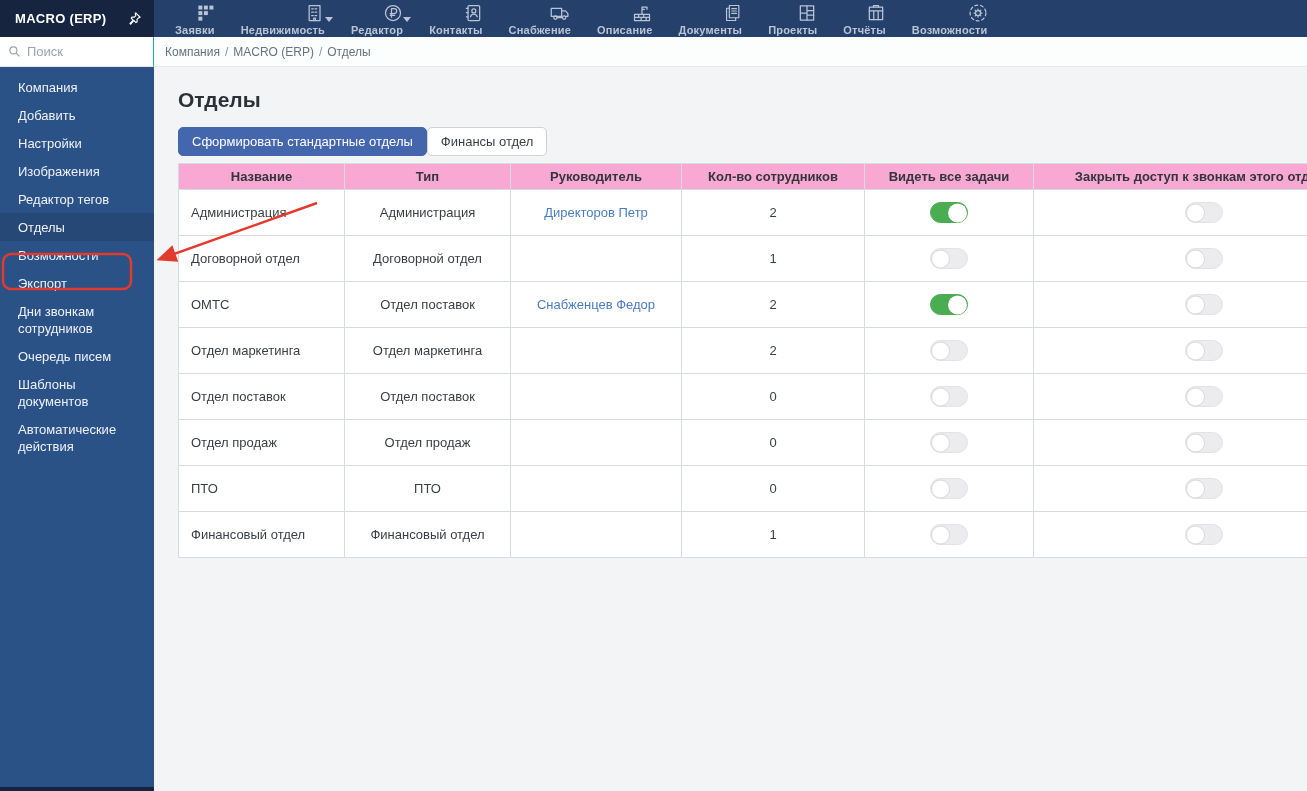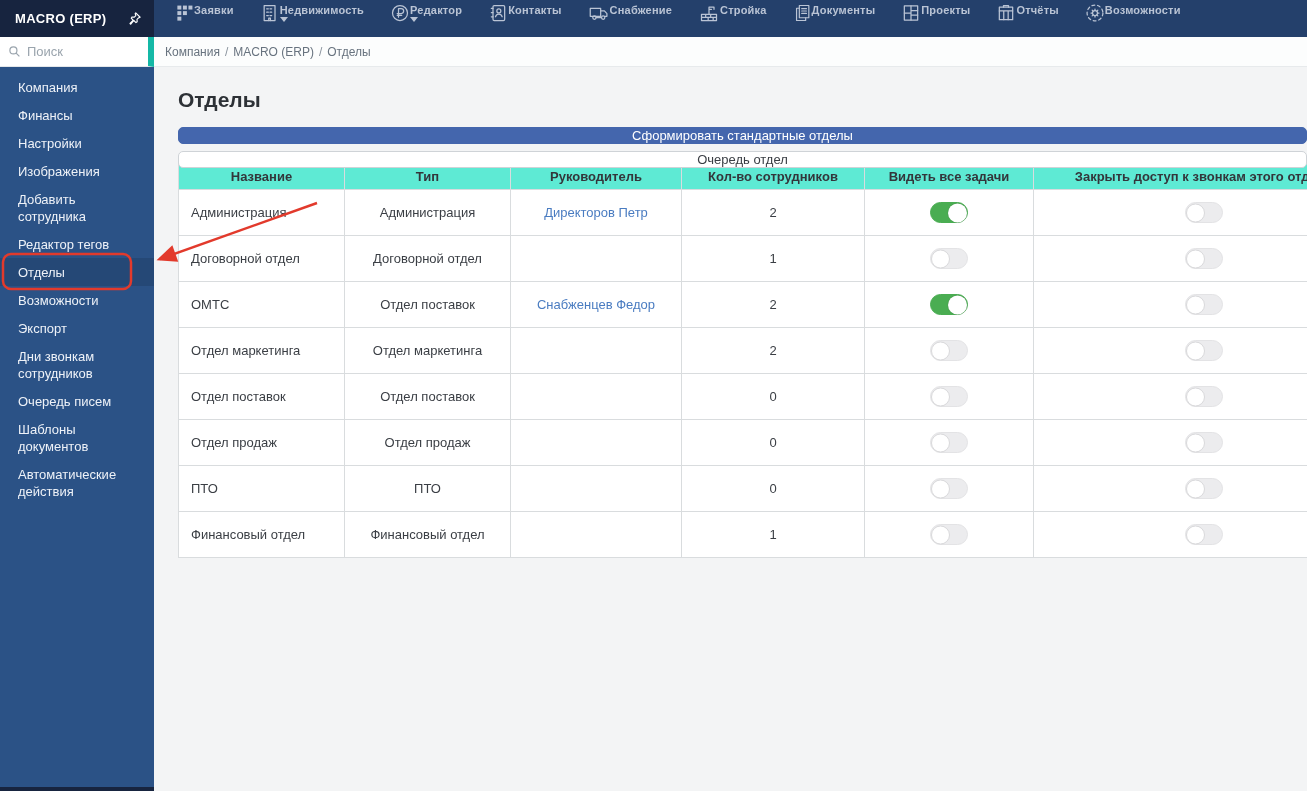--- a/index.html
+++ b/index.html
@@ -18,35 +18,35 @@
     padding:0 12px 0 15px; z-index:5;
   }
   .brand-title { color:#fff; font-size:13px; font-weight:bold; letter-spacing:.3px; }
   .brand .pin { color:#fff; display:flex; }
   .top-nav {
     position:absolute; left:154px; top:0; right:0; height:37px;
     background:var(--topnav-blue,#24406b);
     display:flex; align-items:stretch; padding-left:8px;
   }
   .nav-item {
-    display:flex; flex-direction:row; align-items:flex-start; justify-content:flex-start;
+    display:flex; flex-direction:column; align-items:flex-end; justify-content:flex-start;
     padding:3px 13px 0 13px; cursor:pointer; color:#bac4d5; position:relative;
   }
   .nav-item .nicon { height:20px; display:flex; align-items:center; position:relative; }
   .nav-item .nicon svg { display:block; }
   .nav-item .caret {
     position:absolute; right:-8px; bottom:1px; width:0; height:0;
     border-left:4px solid transparent; border-right:4px solid transparent;
     border-top:5px solid #bac4d5;
   }
   .nav-item .nlabel { font-size:11px; font-weight:bold; margin-top:1px; white-space:nowrap; letter-spacing:.2px; }
   
   .search-box {
     position:absolute; left:0; top:37px; width:154px; height:30px; background:#fff;
-    border-bottom:1px solid #e4e7ea; border-right:6px solid #14b8a6;
+    border-bottom:1px solid #e4e7ea; border-right:1px solid #14b8a6;
     display:flex; align-items:center; padding:0 8px; z-index:4;
   }
   .search-box svg { flex:none; margin-right:6px; }
   .search-box input {
     border:none; outline:none; width:100%; font-size:13px;
     font-family:"Liberation Sans", sans-serif; color:#4b545d; background:transparent;
   }
   .search-box input::placeholder { color:#9aa4ad; }
   .breadcrumb {
     position:absolute; left:154px; top:37px; right:0; height:30px; background:#fcfdfd;
@@ -70,32 +70,32 @@
     background:var(--brand-navy,#17243f);
   }
   
   .main {
     position:absolute; left:154px; top:67px; right:0; bottom:0;
     background:#f3f4f5; overflow:hidden;
   }
   .page-title {
     margin:21px 0 0 24px; font-size:21px; font-weight:bold; color:#2d3136;
   }
-  .actions { margin:15px 0 0 24px; display:flex; gap:7px; height:29px;flex-direction:column; }
+  .actions { margin:15px 0 0 24px; display:flex; height:29px; }
   .btn { font-family:"Liberation Sans", sans-serif; font-size:13px; border-radius:5px; padding:0 13px; cursor:pointer; }
   .btn-primary { background:var(--primary-button,#4466ad); color:#fff; border:1px solid var(--primary-button,#4466ad); }
   .btn-secondary { background:#fff; color:#3a3e44; border:1px solid #cfd3d7; }
   
   table.depts {
     margin:7px 0 0 24px; border-collapse:collapse; background:#fff;
     table-layout:fixed; width:1195px; font-size:13px;
   }
   table.depts th, table.depts td { border:1px solid #d9dcde; }
   table.depts th {
-    background:#5eead4; color:#33363b; font-weight:bold; height:26px;
+    background:#f9a8d4; color:#33363b; font-weight:bold; height:26px;
     text-align:center; padding:0 6px; white-space:nowrap; overflow:hidden;
   }
   table.depts td { height:43px; text-align:center; padding:12px 6px; color:#3a3e44; }
   table.depts td.cell-name { text-align:left; padding-left:12px; }
   table.depts a.person-link { color:var(--link-blue,#4a7cc1); text-decoration:none; cursor:pointer;text-align:center; }
   
   .toggle {
     display:inline-block; width:38px; height:21px; border-radius:11px; position:relative;
     vertical-align:middle; cursor:pointer;
   }
@@ -179,21 +179,21 @@
         </svg>
       </span>
       <span class="nlabel">Снабжение</span>
     </div>
     <div class="nav-item">
       <span class="nicon">
         <svg width="22" height="20" viewBox="0 0 24 24" fill="none" stroke="currentColor" stroke-width="1.5" stroke-linecap="round" stroke-linejoin="round">
           <path d="M3 21h18M3 13.5h18M3 17.2h18M3 21v-7.5M21 21v-7.5M8 13.5v3.7M14 13.5v3.7M11 17.2V21M17 17.2V21M12 13.5V5h6M18 5v2.5M12 7.5h3"></path>
         </svg>
       </span>
-      <span class="nlabel">Стройка</span>
+      <span class="nlabel">Описание</span>
     </div>
     <div class="nav-item">
       <span class="nicon">
         <svg width="19" height="20" viewBox="0 0 24 24" fill="none" stroke="currentColor" stroke-width="1.5" stroke-linecap="round" stroke-linejoin="round">
           <rect x="8" y="2.5" width="12" height="15.5"></rect>
           <path d="M8 6H4.5v15.5H16V18M11 6.5h6M11 9.5h6M11 12.5h6"></path>
         </svg>
       </span>
       <span class="nlabel">Документы</span>
     </div>
@@ -237,40 +237,39 @@
 <div class="breadcrumb" id="breadcrumb">
     <span class="crumb">Компания</span>
     <span class="sep">/</span>
     <span class="crumb">MACRO (ERP)</span>
     <span class="sep">/</span>
     <span class="crumb">Отделы</span>
   </div>
 
 <aside class="sidebar" id="sidebar">
     <div class="side-item">Компания</div>
-    <div class="side-item">Финансы</div>
+    <div class="side-item">Добавить</div>
     <div class="side-item">Настройки</div>
     <div class="side-item">Изображения</div>
-    <div class="side-item">Добавить сотрудника</div>
     <div class="side-item">Редактор тегов</div>
     <div class="side-item selected">Отделы</div>
     <div class="side-item">Возможности</div>
     <div class="side-item">Экспорт</div>
     <div class="side-item">Дни звонкам сотрудников</div>
     <div class="side-item">Очередь писем</div>
     <div class="side-item">Шаблоны документов</div>
     <div class="side-item">Автоматические действия</div>
   </aside>
 <div class="sidebar-footer"></div>
 
 <main class="main">
   <h1 class="page-title">Отделы</h1>
   <div class="actions">
     <button class="btn btn-primary">Сформировать стандартные отделы</button>
-    <button class="btn btn-secondary">Очередь отдел</button>
+    <button class="btn btn-secondary">Финансы отдел</button>
   </div>
   <table class="depts" id="dept-table">
     <colgroup>
       <col style="width:166px">
         <col style="width:166px">
         <col style="width:171px">
       <col style="width:183px">
         <col style="width:169px">
         <col style="width:340px">
     </colgroup>

